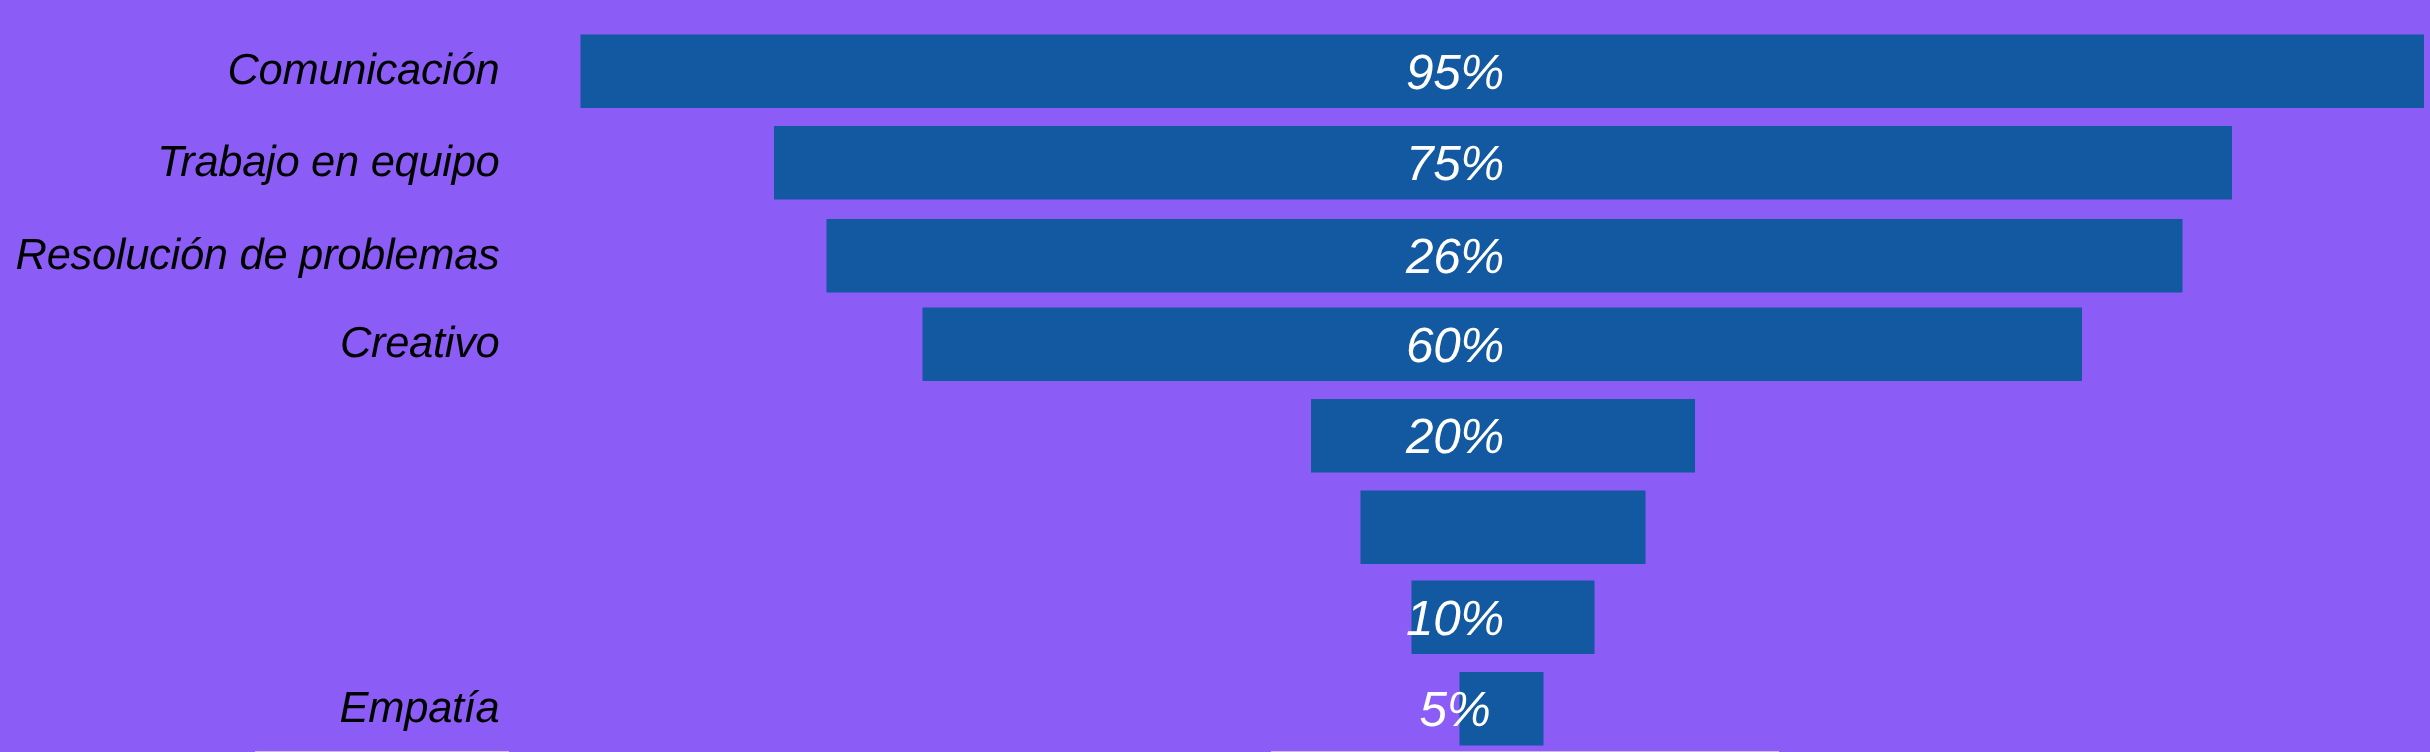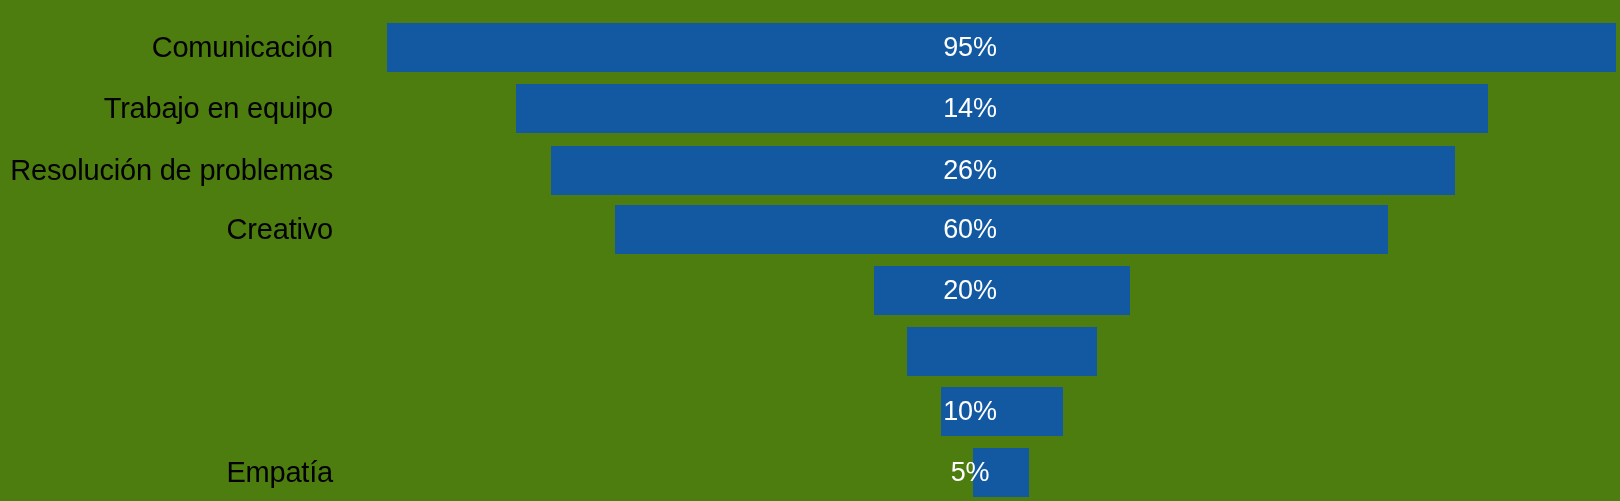--- a/index.html
+++ b/index.html
@@ -44,42 +44,42 @@
     top: 6px;
     height: 49px;
     background: #1359A2;
   }
   .bar-value {
     position: absolute;
     top: 6px;
     height: 49px;
     line-height: 49px;
     color: #ffffff;
-    font-size: 27px;
+    font-size: 33px;
     font-family: "Liberation Sans", sans-serif;
     text-align: center;
     white-space: nowrap;
     pointer-events: none;
     letter-spacing: -0.2px;
   }
 </style>
 </head>
 <body>
 
-<div id="chart-root" style="background: #4d7c0f;">
+<div id="chart-root" style="background: #8b5cf6; font-style: italic;">
   <div id="rows-container">
       <div class="funnel-row" style="top: 17px;">
         <div class="row-label" style="color: rgb(0, 0, 0); width: 333px;">Comunicación</div>
         <div class="row-bar" style="left: 387px; width: 1229px; background: rgb(19, 89, 162);"></div>
         <div class="bar-value" style="color: rgb(255, 255, 255); left: 850px; width: 240px;">95%</div>
       </div>
       <div class="funnel-row" style="top: 77.7px;">
         <div class="row-label" style="color: rgb(0, 0, 0); width: 333px;">Trabajo en equipo</div>
         <div class="row-bar" style="left: 516px; width: 972px; background: rgb(19, 89, 162);"></div>
-        <div class="bar-value" style="color: rgb(255, 255, 255); left: 850px; width: 240px;">14%</div>
+        <div class="bar-value" style="color: rgb(255, 255, 255); left: 850px; width: 240px;">75%</div>
       </div>
       <div class="funnel-row" style="top: 140px;">
         <div class="row-label" style="color: rgb(0, 0, 0); width: 333px;">Resolución de problemas</div>
         <div class="row-bar" style="left: 551px; width: 904px; background: rgb(19, 89, 162);"></div>
         <div class="bar-value" style="color: rgb(255, 255, 255); left: 850px; width: 240px;">26%</div>
       </div>
       <div class="funnel-row" style="top: 199.1px;">
         <div class="row-label" style="color: rgb(0, 0, 0); width: 333px;">Creativo</div>
         <div class="row-bar" style="left: 615px; width: 773px; background: rgb(19, 89, 162);"></div>
         <div class="bar-value" style="color: rgb(255, 255, 255); left: 850px; width: 240px;">60%</div>

